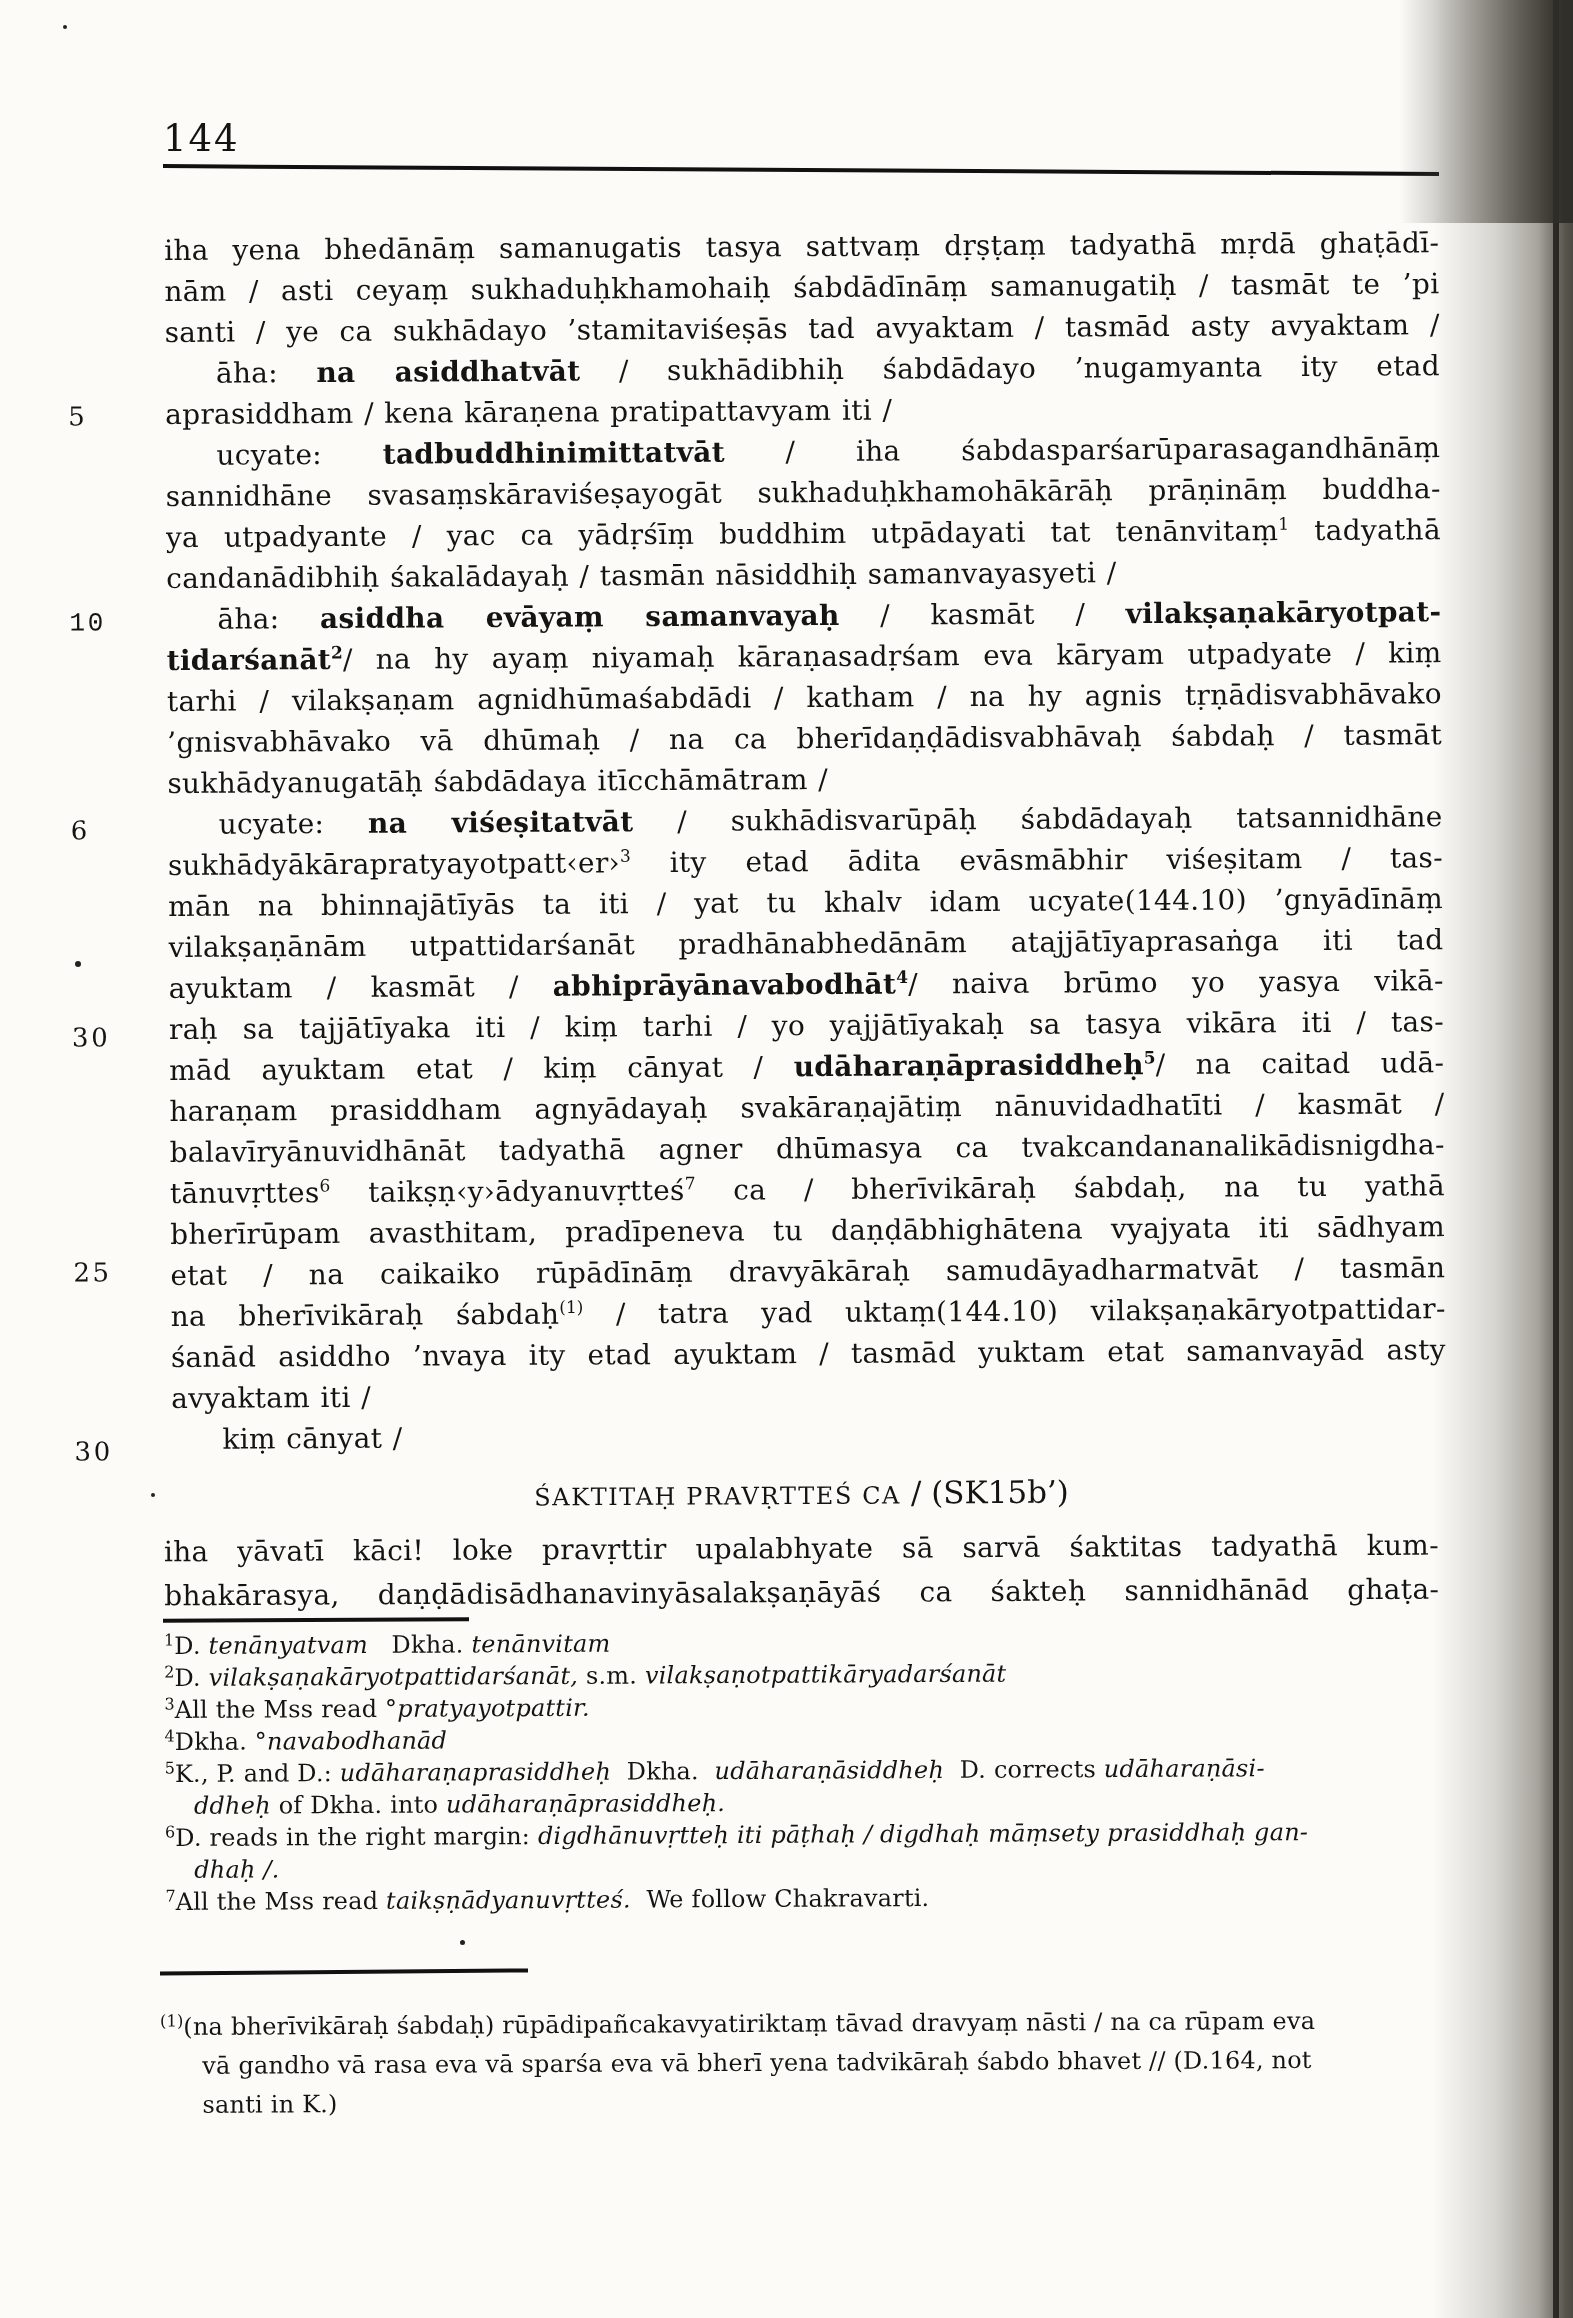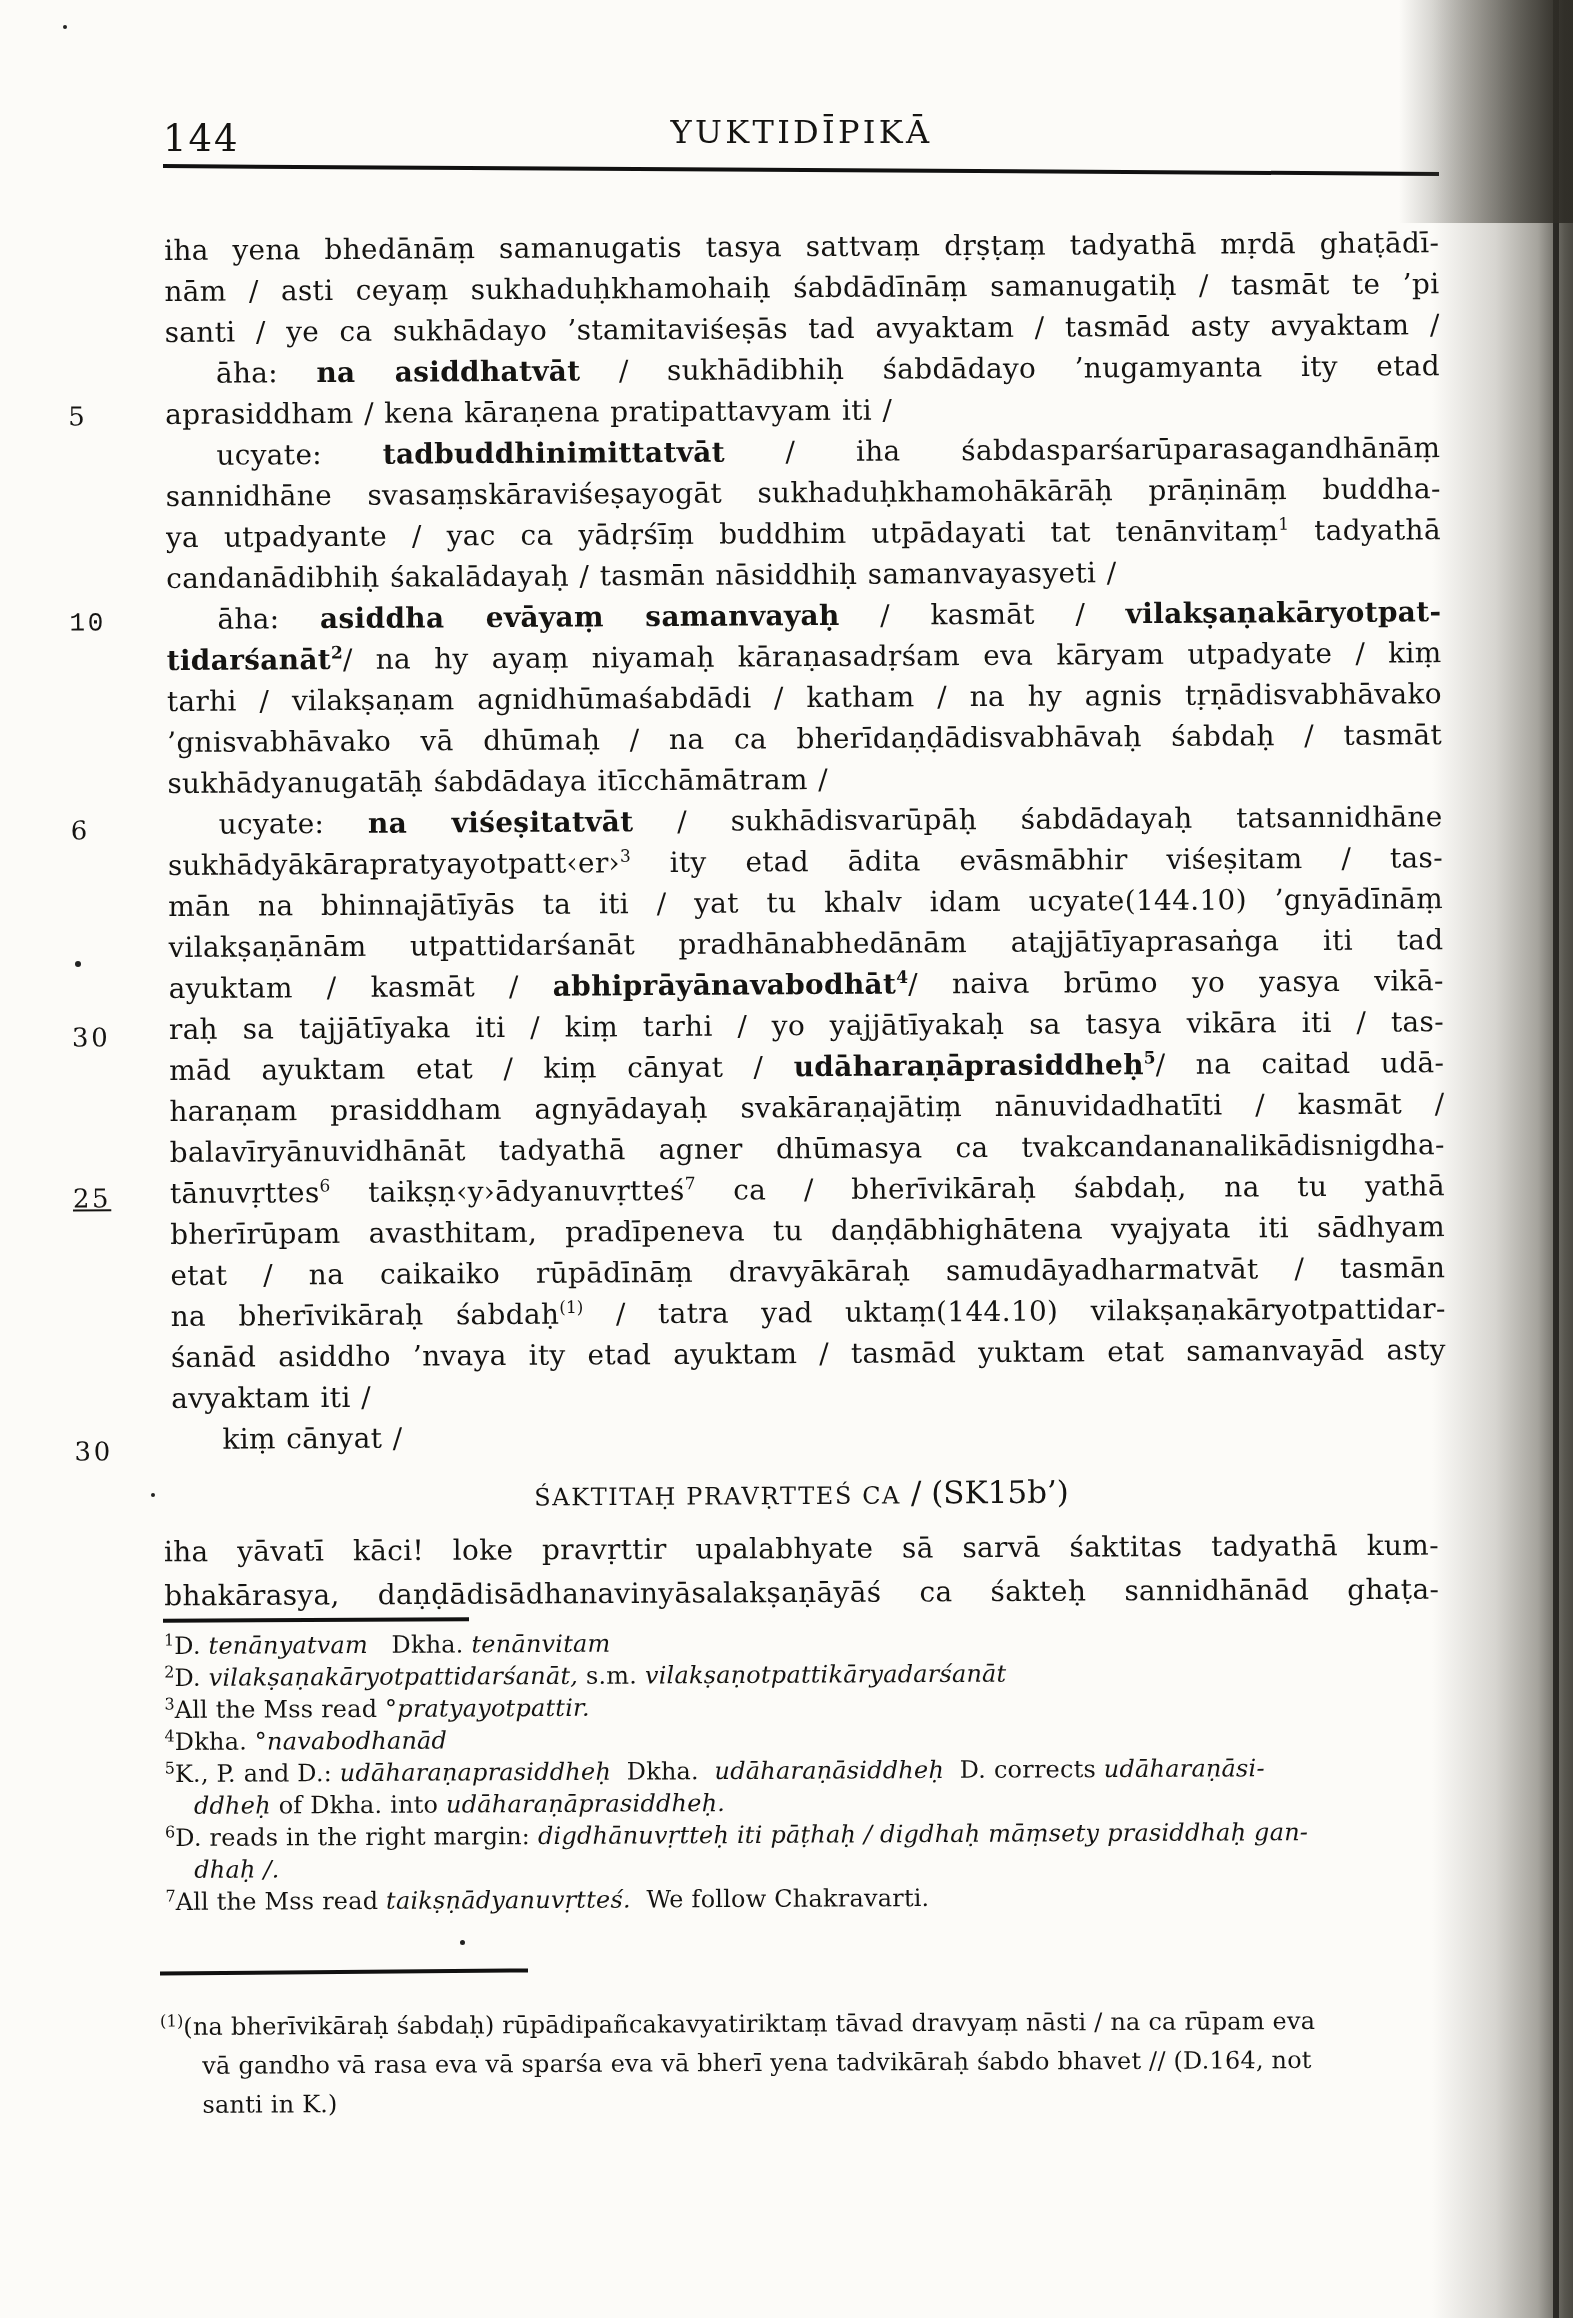--- a/index.html
+++ b/index.html
@@ -61,21 +61,20 @@
   #speck2{left:460px;top:1940px;width:5.3px;height:5.3px;}
   #speck3{left:151px;top:1493px;width:4px;height:4px;}
   #speck4{left:63px;top:25px;width:4px;height:4px;}
 </style>
 </head>
 <body>
 
 <div id="page">
 
   <div class="blk" id="pageno">144</div>
-  <div class="blk" id="booktitle">YUKTIDĪPIKĀ</div>
   <div class="blk" id="headrule"></div>
 
   <div class="blk" id="body">
       <div class="line j"><span>iha yena bhedānāṃ samanugatis tasya sattvaṃ dṛṣṭaṃ tadyathā mṛdā ghaṭādī-</span></div>
       <div class="line j"><span>nām / asti ceyaṃ sukhaduḥkhamohaiḥ śabdādīnāṃ samanugatiḥ / tasmāt te ’pi</span></div>
       <div class="line j"><span>santi / ye ca sukhādayo ’stamitaviśeṣās tad avyaktam / tasmād asty avyaktam /</span></div>
       <div class="line j ind"><span>āha: </span><span class="b">na asiddhatvāt</span><span> / sukhādibhiḥ śabdādayo ’nugamyanta ity etad</span></div>
       <div class="line"><span>aprasiddham / kena kāraṇena pratipattavyam iti /</span></div>
       <div class="line j ind"><span>ucyate: </span><span class="b">tadbuddhinimittatvāt</span><span> / iha śabdasparśarūparasagandhānāṃ</span></div>
       <div class="line j"><span>sannidhāne svasaṃskāraviśeṣayogāt sukhaduḥkhamohākārāḥ prāṇināṃ buddha-</span></div>
@@ -99,21 +98,21 @@
       <div class="line j"><span>bherīrūpam avasthitam, pradīpeneva tu daṇḍābhighātena vyajyata iti sādhyam</span></div>
       <div class="line j"><span>etat / na caikaiko rūpādīnāṃ dravyākāraḥ samudāyadharmatvāt / tasmān</span></div>
       <div class="line j"><span>na bherīvikāraḥ śabdaḥ</span><sup>(1)</sup><span> / tatra yad uktaṃ(144.10) vilakṣaṇakāryotpattidar-</span></div>
       <div class="line j"><span>śanād asiddho ’nvaya ity etad ayuktam / tasmād yuktam etat samanvayād asty</span></div>
       <div class="line"><span>avyaktam iti /</span></div>
       <div class="line ind"><span>kiṃ cānyat /</span></div>
       <span class="mnum" style="top: 166px;">5</span>
       <span class="mnum" style="top: 373px; font-family: Liberation Mono, monospace;">10</span>
       <span class="mnum" style="top: 580px;">6</span>
       <span class="mnum" style="top: 787px;">30</span>
-      <span class="mnum" style="top: 948px; text-decoration: underline;">25</span>
+      <span class="mnum" style="top: 1022px;">25</span>
       <span class="mnum" style="top: 1201px;">30</span>
     </div>
 
   <div class="blk" id="heading">
     <span class="h-small">ŚAKTITAḤ PRAVṚTTEŚ CA</span><span class="h-big"> / </span><span class="h-big">(SK15b’)</span>
   </div>
 
   <div class="blk" id="para2">
       <div class="pline j"><span>iha yāvatī kāci! loke pravṛttir upalabhyate sā sarvā śaktitas tadyathā kum-</span></div>
       <div class="pline j"><span>bhakārasya, daṇḍādisādhanavinyāsalakṣaṇāyāś ca śakteḥ sannidhānād ghaṭa-</span></div>

